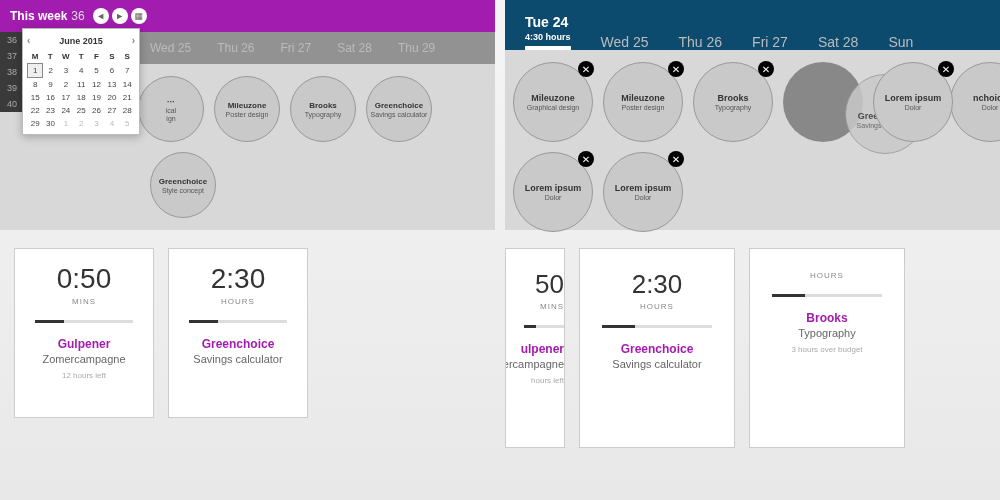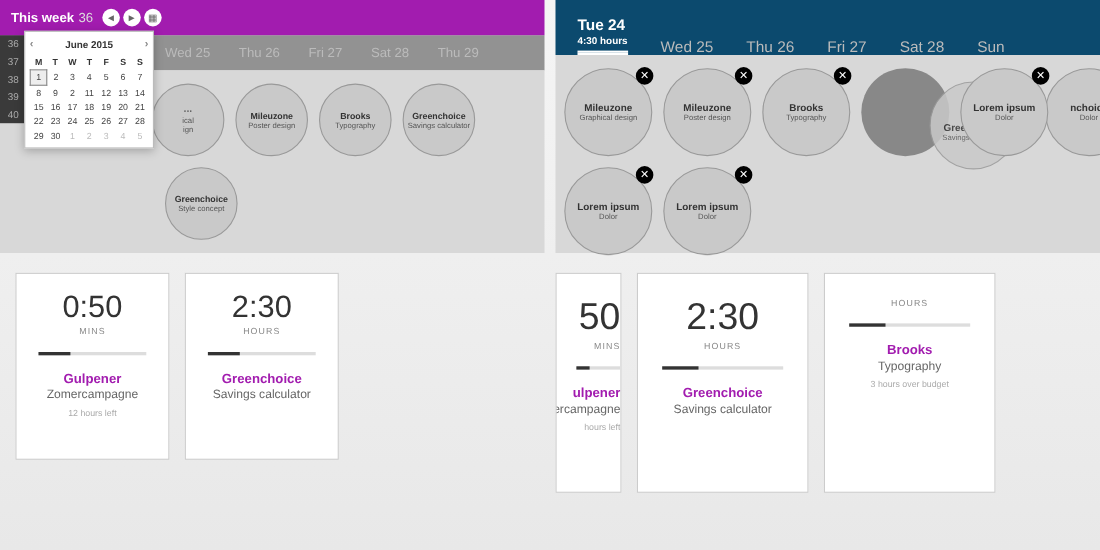--- a/index.html
+++ b/index.html
@@ -30,21 +30,21 @@
 .bubble .t { font-weight: 700; }
 .bubble .s { font-size: 7px; color: #555; margin-top: 1px; }
 .bubble .x { position: absolute; top: -2px; right: -2px; width: 16px; height: 16px; border-radius: 50%; background: #000; color: #fff; font-size: 10px; display: flex; align-items: center; justify-content: center; cursor: pointer; }
 .bubble.drag { background: #888; border: none; }
 .bubble.ghost { position: absolute; opacity: 0.85; }
 .move-icon { font-size: 10px; }
 .cards { display: flex; gap: 14px; padding: 18px 14px; }
 .card { background: #fff; border: 1px solid #ccc; width: 140px; height: 170px; display: flex; flex-direction: column; align-items: center; padding: 14px 8px; }
 .card.big { width: 156px; height: 200px; padding: 20px 8px; }
 .card .time { font-size: 28px; font-weight: 300; color: #333; }
-.card.big .time { font-size: 34px; }
+.card.big .time { font-size: 26px; }
 .card .unit { font-size: 8px; letter-spacing: 1px; color: #888; margin-top: 2px; }
 .card .bar { width: 80%; height: 3px; background: #ddd; margin: 14px 0; position: relative; }
 .card .bar::before { content: ""; position: absolute; left: 0; top: 0; height: 100%; background: #333; width: 30%; }
 .card .pname { font-weight: 700; font-size: 12px; color: #a21caf; }
 .card .pdesc { font-size: 11px; color: #666; margin-top: 2px; }
 .card .meta { font-size: 8px; color: #aaa; margin-top: 6px; }
 .card.cut { overflow: hidden; width: 60px; align-items: flex-end; padding-right: 0; }
 .card.cut > * { white-space: nowrap; }
 .popover { position: absolute; top: 28px; left: 22px; width: 118px; background: #fff; border: 1px solid #bbb; box-shadow: 0 2px 8px rgba(0,0,0,0.25); font-size: 9px; color: #333; z-index: 10; padding: 4px; }
 .popover .hdr { display: flex; align-items: center; justify-content: space-between; font-weight: 700; padding: 2px 0 4px; }

